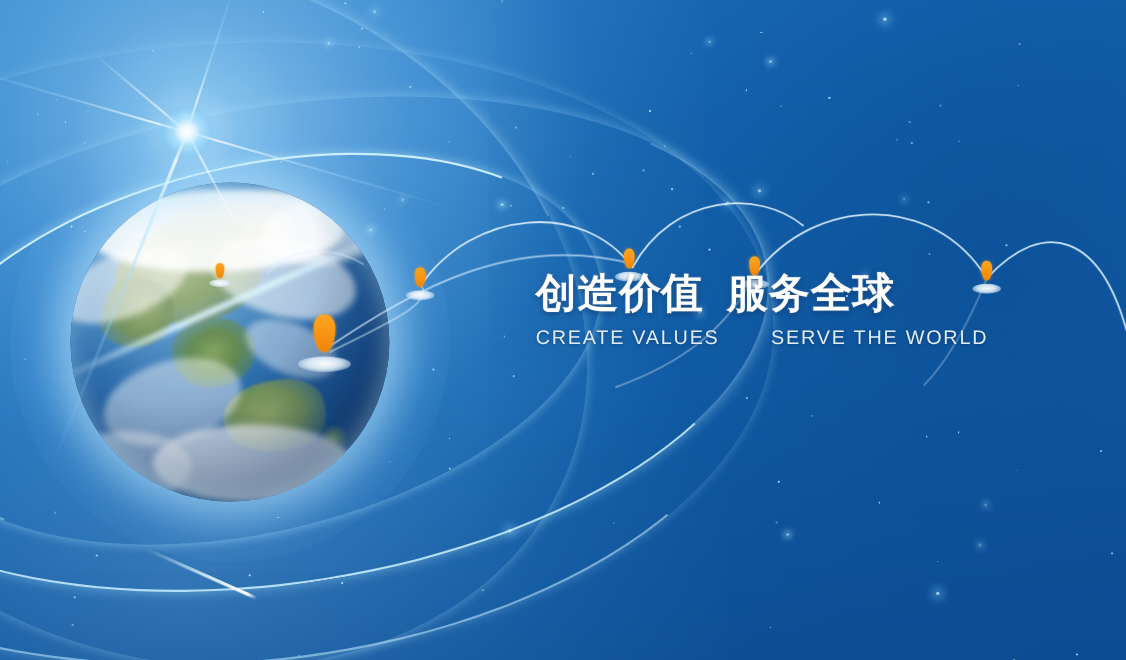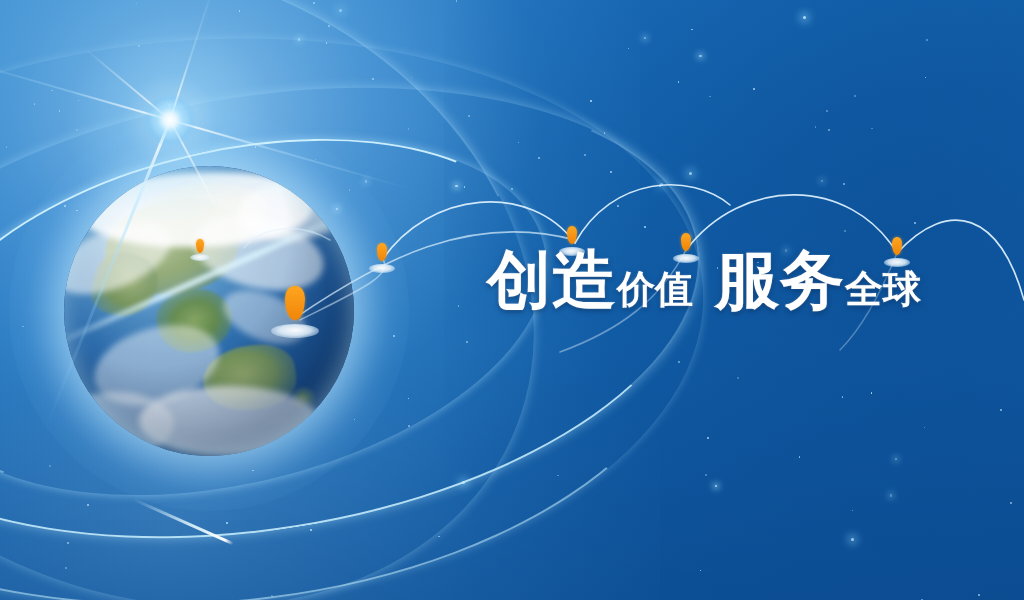--- a/index.html
+++ b/index.html
@@ -163,21 +163,21 @@
   .pin.sm .drop{left:-4px;top:-14px;width:8px;height:14px;}
   .pin.sm .base{left:-10px;top:1px;width:20px;height:7px;}
 
   
   #slogan{position:absolute;left:487px;top:248px;width:430px;}
   .line-cn{
     white-space:nowrap;color:#ffffff;line-height:1;
     text-shadow:0 2px 5px rgba(6,44,92,.60), 0 0 2px rgba(255,255,255,.35);
     font-weight:bold;letter-spacing:1px;
   }
-  .cn-big{font-size:64px;}
+  .cn-big{font-size:37px;}
   .cn-small{font-size:38px;letter-spacing:0;}
   .gap{display:inline-block;width:22px;}
   .line-en{
     margin-top:11px;display:flex;gap:74px;white-space:nowrap;
     color:#e3edf7;font-size:18px;letter-spacing:1.6px;
     text-shadow:0 1px 3px rgba(6,44,92,.55);
   }
   .en-1{width:140px;}
 </style>
 </head>
@@ -378,15 +378,19 @@
   </div>
   <div class="pin" style="left:897px;top:256px">
     <div class="base"></div>
     <div class="drop"></div>
   </div>
 
   <div id="slogan">
     <div class="line-cn">
       <span class="cn-big">创造</span><span class="cn-small">价值</span><span class="gap"></span><span class="cn-big">服务</span><span class="cn-small">全球</span>
     </div>
+    <div class="line-en">
+      <span class="en-1">CREATE VALUES</span>
+      <span>SERVE THE WORLD</span>
+    </div>
   </div>
 
 </div>
 
 </body></html>

